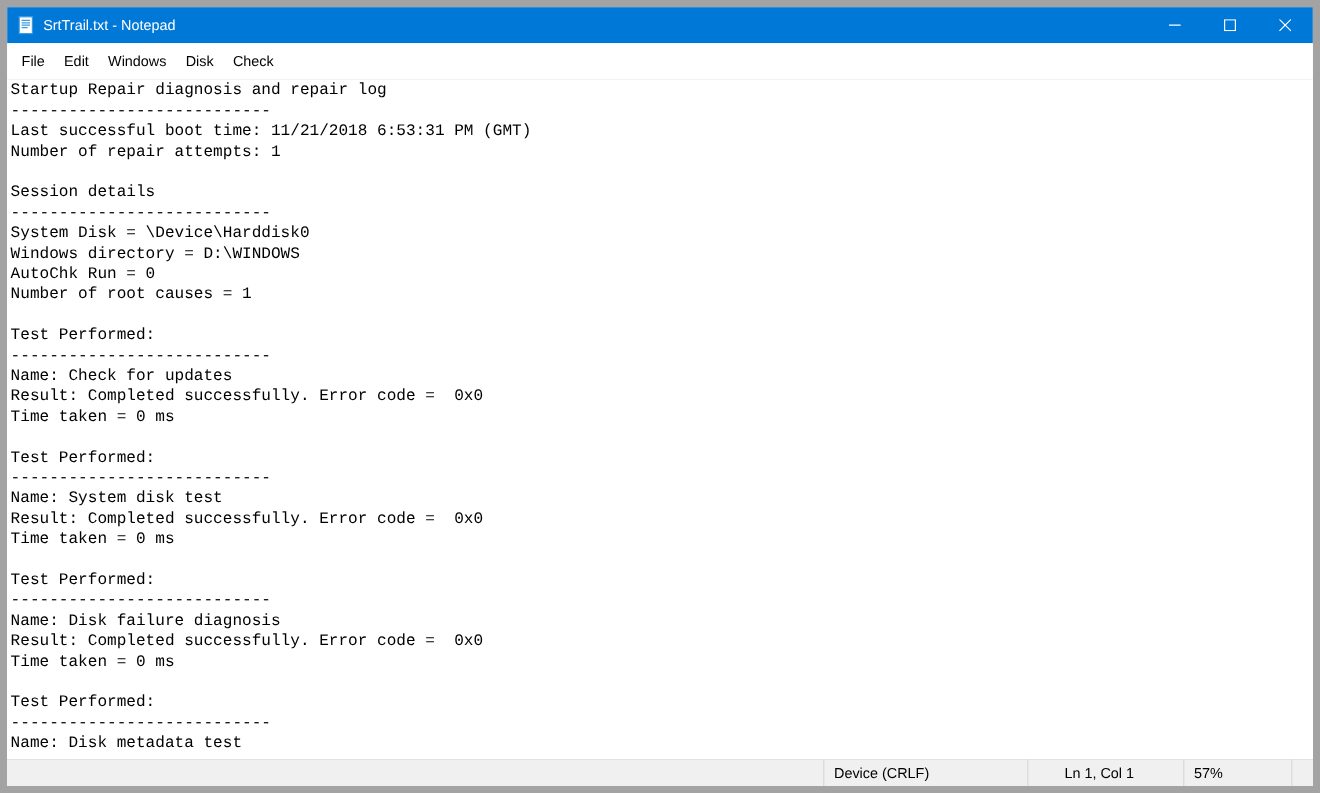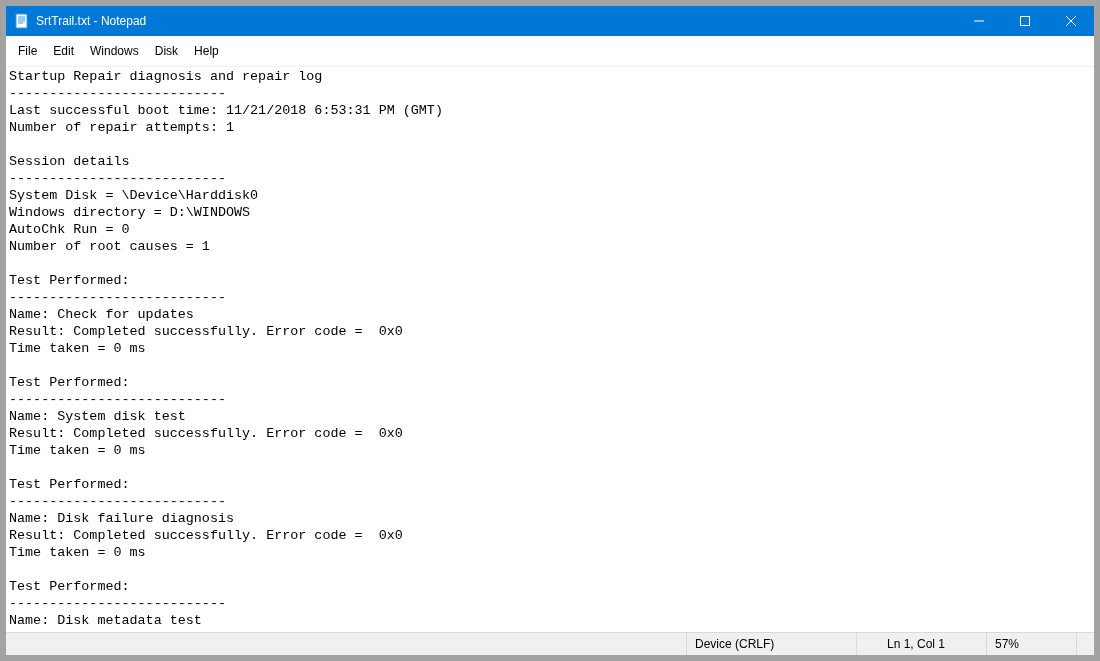--- a/index.html
+++ b/index.html
@@ -62,21 +62,21 @@
           </svg>
       </div>
     </div>
   </div>
 
   <div class="menubar">
     <div class="menuitem">File</div>
     <div class="menuitem">Edit</div>
     <div class="menuitem">Windows</div>
     <div class="menuitem">Disk</div>
-    <div class="menuitem">Help</div>
+    <div class="menuitem">Check</div>
   </div>
 
   <div class="editor-wrap">
     <textarea class="editor" spellcheck="false" style="">Startup Repair diagnosis and repair log
 ---------------------------
 Last successful boot time: 11/21/2018 6:53:31 PM (GMT)
 Number of repair attempts: 1
 
 Session details
 ---------------------------

